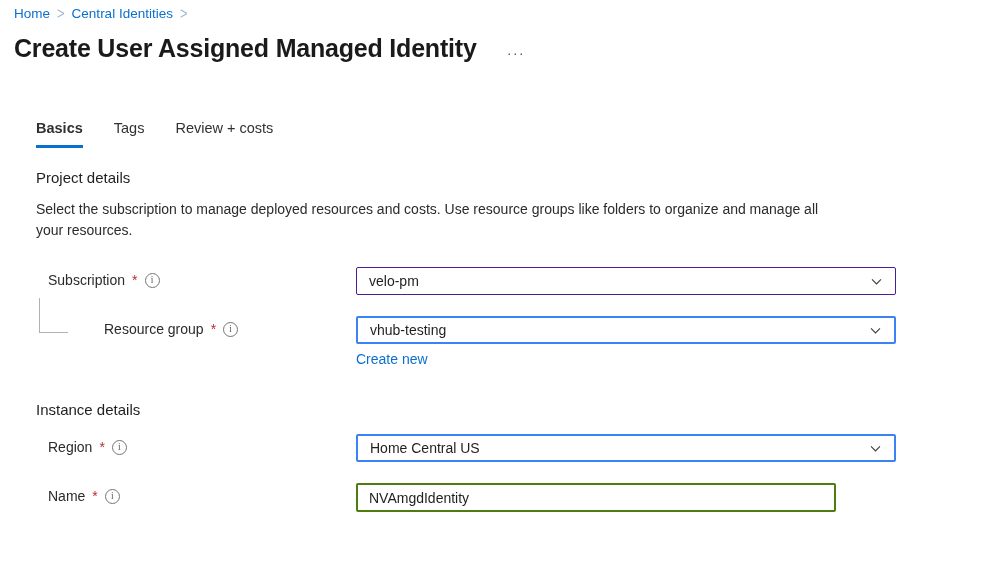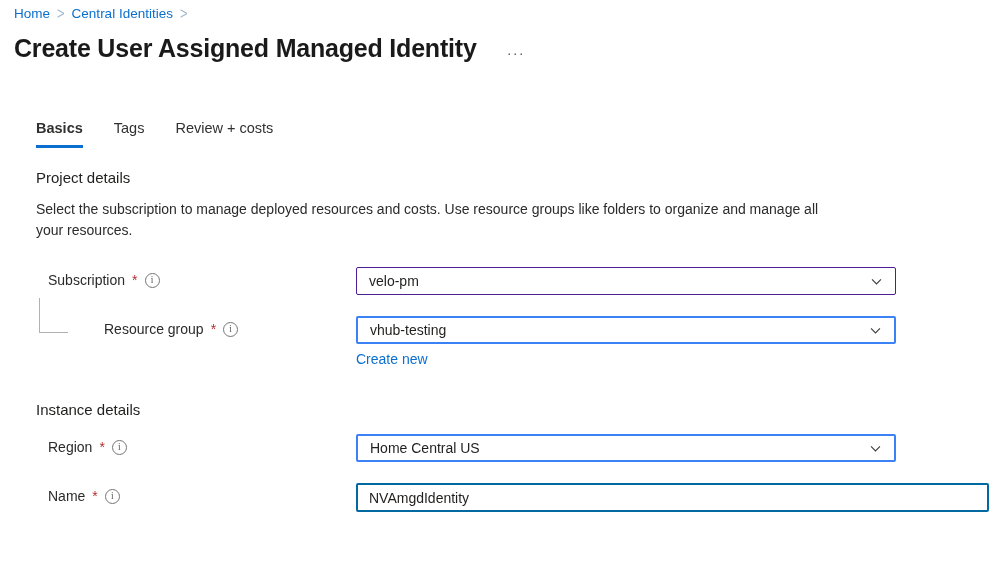--- a/index.html
+++ b/index.html
@@ -65,21 +65,21 @@
 
   .select-box {
     width: 540px; height: 28px; border: 1px solid #4c1d95; border-radius: 2px;
     background: #fff; display: flex; align-items: center; justify-content: space-between;
     padding: 0 12px; font-size: 14px; color: #201f1e; cursor: pointer;
   }
   .select-box.purple { border: 2px solid #3b82f6; }
   .chevron { flex: 0 0 auto; margin-left: 8px; display: inline-flex; }
 
   .text-input {
-    width: 633px; height: 29px; border: 2px solid #0369a1; border-radius: 2px;
+    width: 480px; height: 29px; border: 2px solid #4d7c0f; border-radius: 2px;
     padding: 0 11px; font-size: 14px; color: #201f1e; outline: none;
     font-family: "Liberation Sans", sans-serif;
   }
 
   .row-subscription { margin-bottom: 21px; }
   .row-resource-group .control-cell { }
   .create-new-link {
     display: inline-block; margin-top: 7px; font-size: 14px;
     color: #0b6fd0; text-decoration: none; cursor: pointer;
   }

